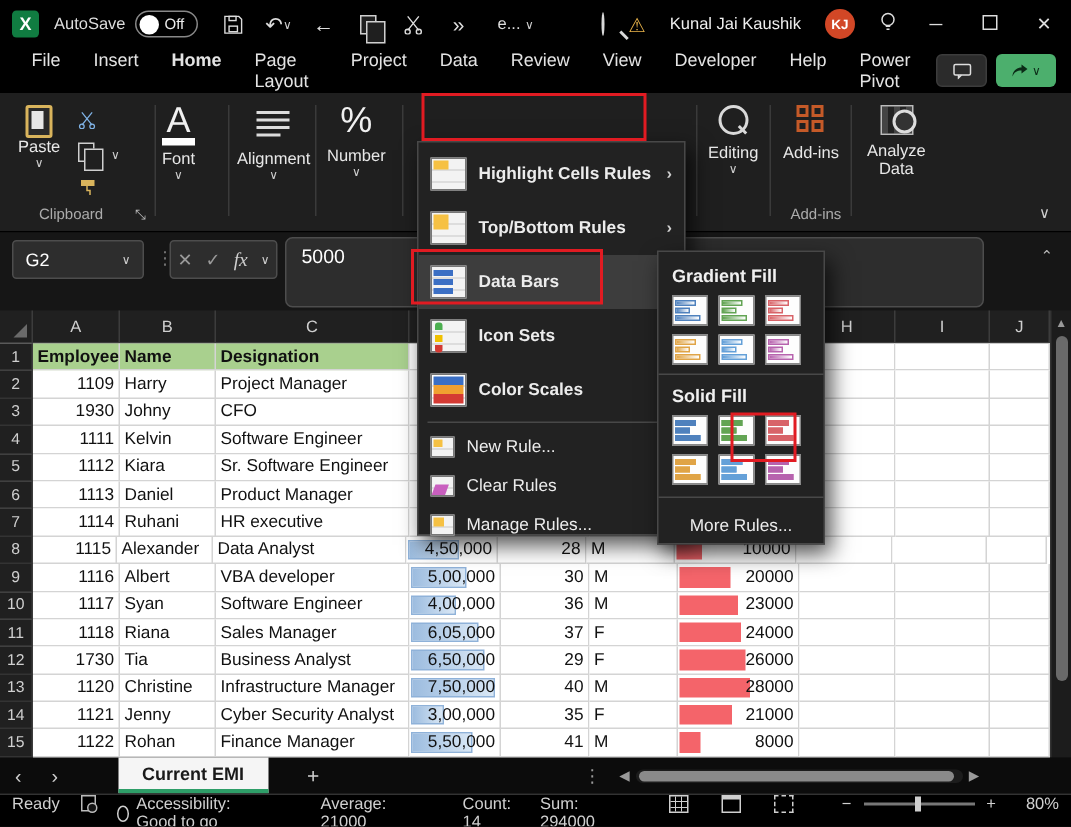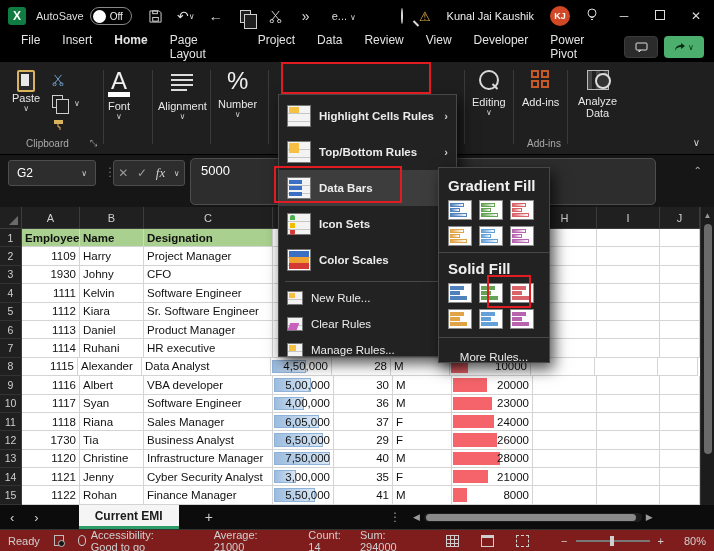--- a/index.html
+++ b/index.html
@@ -108,40 +108,40 @@
       background:linear-gradient(#3b6fc4 0 33%, #f0a030 33% 66%, #d43a33 66% 100%); }
   .mi-iconsets::after { content:""; position:absolute; left:2px; top:1px; width:5px; height:20px;
       background:linear-gradient(#4caf50 0 5px, transparent 5px 8px, #f0c000 8px 13px, transparent 13px 15px, #d43a33 15px 20px); border-radius:2px; }
   .mi-newrule::after { content:""; position:absolute; left:1px; top:1px; width:6px; height:5px; background:#f6c143; }
   .mi-clearrules { background:#f3f3f3; }
   .mi-clearrules::after { content:""; position:absolute; left:1px; bottom:0; width:9px; height:7px; background:#c95fbf; transform:skewX(-20deg); }
   .mi-managerules::after { content:""; position:absolute; left:1px; top:1px; width:7px; height:6px; background:#f6c143; }
 
   
   .submenu { position:absolute; left:438px; top:167px; width:112px; height:196px; background:#222; border:1px solid #484848; box-shadow:4px 6px 14px rgba(0,0,0,.7); z-index:51; padding:7px 9px; }
-  .sm-h { font-size:15px; font-weight:bold; color:#f0f0f0; margin:2px 0 6px; }
+  .sm-h { font-size:12px; font-weight:bold; color:#f0f0f0; margin:2px 0 6px; }
   .swrow { display:flex; gap:7px; margin-bottom:6px; }
   .sw { width:24px; height:20px; background:#fdfdfd; border:1px solid #888; display:flex; flex-direction:column; justify-content:space-between; padding:2px 1px; }
   .sw i { display:block; height:4px; }
   .sm-sep { height:1px; background:#484848; margin:6px -9px 7px; }
   .more-rules { font-size:11.5px; color:#ececec; text-align:center; padding-top:6px; }
 
   .redbox { position:absolute; border:2px solid #e11b22; z-index:60; pointer-events:none; }
 
   
   .tabbar { position:absolute; left:0; right:0; top:505px; height:24px; background:#0c0c0c; display:flex; align-items:center; }
   .navarr { color:#cfcfcf; padding:0 10px; font-size:13px; }
   .sheettab { margin-left:30px; height:24px; background:#f5f5f5; color:#1a1a1a; font-size:12px; font-weight:bold; display:flex; align-items:center; padding:0 16px; border-bottom:3px solid #2e9e68; }
   .addsheet { color:#cfcfcf; padding:0 26px; font-size:14px; }
   .hs-dots { color:#9a9a9a; margin-left:150px; font-size:12px; }
   .hscroll { display:flex; align-items:center; gap:4px; margin-left:12px; }
   .hscroll .arr { color:#9a9a9a; font-size:9px; }
   .htrack { width:218px; height:9px; background:#1c1c1c; border-radius:5px; position:relative; }
   .hthumb { position:absolute; left:2px; top:1px; height:7px; width:210px; background:#8a8a8a; border-radius:4px; }
-  .statusbar { position:absolute; left:0; right:0; top:529px; height:22px; background:#7f1d1d; border-top:1px solid #333; display:flex; align-items:center; font-size:11px; color:#d0d0d0; padding:0 8px; gap:14px; }
+  .statusbar { position:absolute; left:0; right:0; top:529px; height:22px; background:#000000; border-top:1px solid #333; display:flex; align-items:flex-start; font-size:11px; color:#d0d0d0; padding:0 8px; gap:14px; }
   .macro-ico { width:13px; height:11px; border:1px solid #bbb; position:relative; }
   .macro-ico::after { content:""; position:absolute; right:-2px; bottom:-2px; width:5px; height:5px; border:1px solid #bbb; border-radius:50%; background:#141414; }
   .acc { display:flex; align-items:center; gap:5px; }
   .acc-ico { width:11px; height:11px; border:1px solid #cfcfcf; border-radius:50%; position:relative; }
   .viewicons { display:flex; gap:22px; margin-left:26px; }
   .vi { width:13px; height:12px; border:1px solid #cfcfcf; }
   .vi.grid3 { background:linear-gradient(#cfcfcf 0 1px, transparent 1px) 0 3px/100% 4px repeat-y, linear-gradient(90deg,#cfcfcf 0 1px, transparent 1px) 3px 0/4px 100% repeat-x; }
   .vi.pl { border-top:3px solid #cfcfcf; }
   .vi.pb { border-style:dashed; }
   .zoomctl { display:flex; align-items:center; gap:8px; margin-left:18px; }
@@ -207,20 +207,21 @@
     <div id="mtabs" style="display:flex;">
         <div class="mtab">File</div>
         <div class="mtab">Insert</div>
         <div class="mtab active">Home</div>
         <div class="mtab">Page Layout</div>
         <div class="mtab">Project</div>
         <div class="mtab">Data</div>
         <div class="mtab">Review</div>
         <div class="mtab">View</div>
         <div class="mtab">Developer</div>
+        <div class="mtab">Help</div>
         <div class="mtab">Power Pivot</div>
       </div>
     <div class="menurow-right">
       <span class="comment-btn">
         <svg width="13" height="11" viewBox="0 0 13 11">
             <rect x="1" y="1" width="11" height="7" rx="1" fill="none" stroke="#ddd"></rect>
             <path d="M4 8l0 2 2-2" fill="none" stroke="#ddd"></path>
           </svg>
       </span>
       <span class="share-btn">

